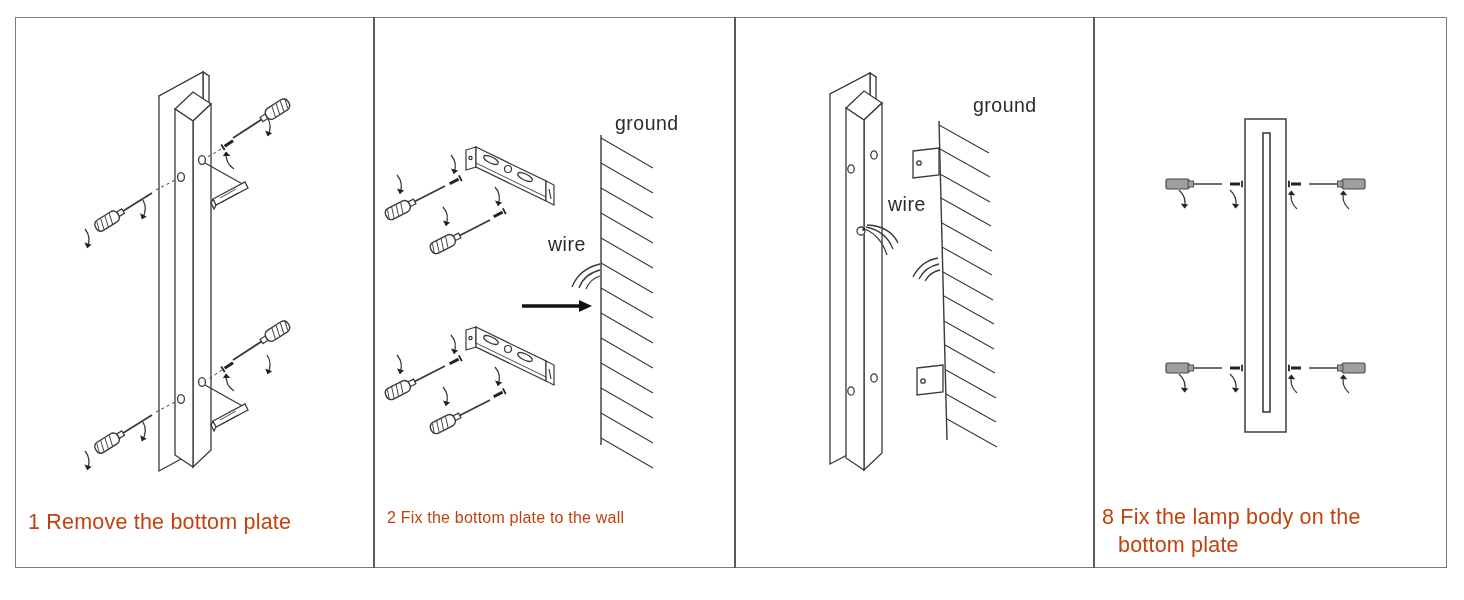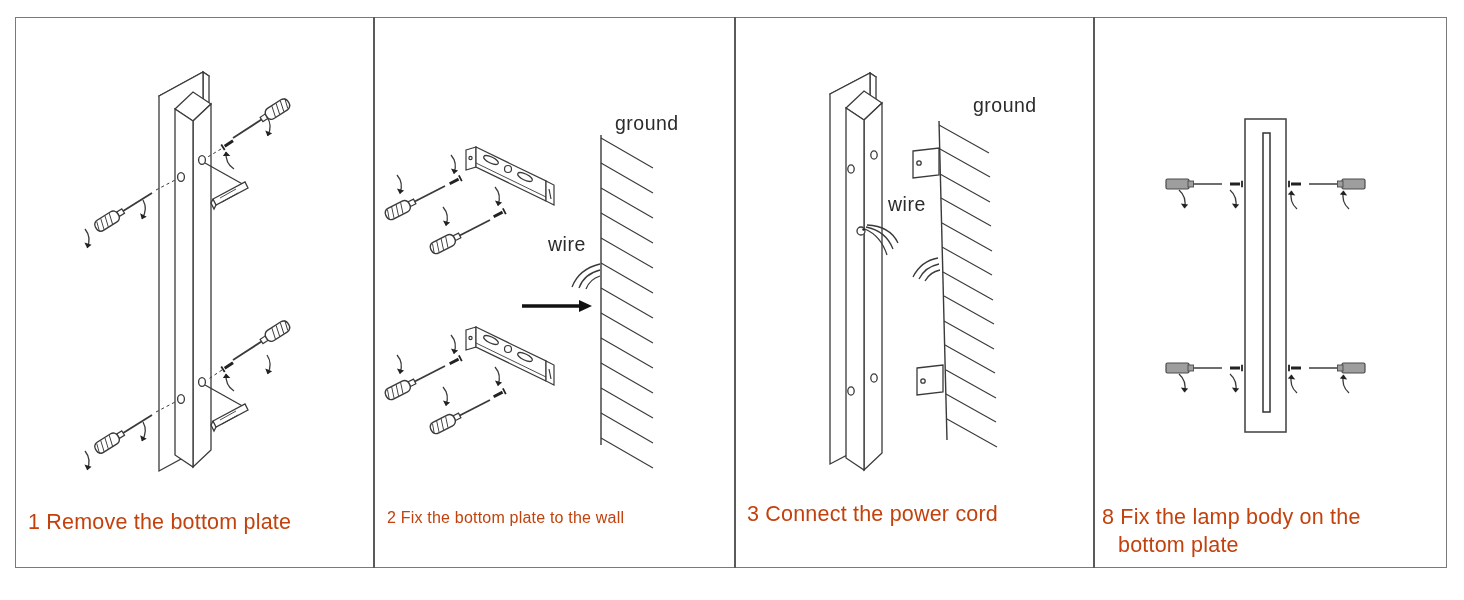--- a/index.html
+++ b/index.html
@@ -236,17 +236,16 @@
       <use href="#rot" transform="translate(256,192) rotate(180)"></use>
       <use href="#rot" transform="translate(86,357)"></use>
       <use href="#rot" transform="translate(137,357)"></use>
       <use href="#rot" transform="translate(204,376) rotate(180)"></use>
       <use href="#rot" transform="translate(256,376) rotate(180)"></use>
     </g>
   </svg>
 
   <div class="caption" style="left:28px;top:510px">1 Remove the bottom plate</div>
   <div class="caption caption2" style="left:387px;top:509px">2 Fix the bottom plate to the wall</div>
-  <div class="caption" style="left:747px;top:502px">3 Connect the power cord</div>
   <div class="caption" style="left:1102px;top:505px">8 Fix the lamp body on the</div>
   <div class="caption" style="left:1118px;top:533px">bottom plate</div>
 
 </div>
 
 </body></html>

